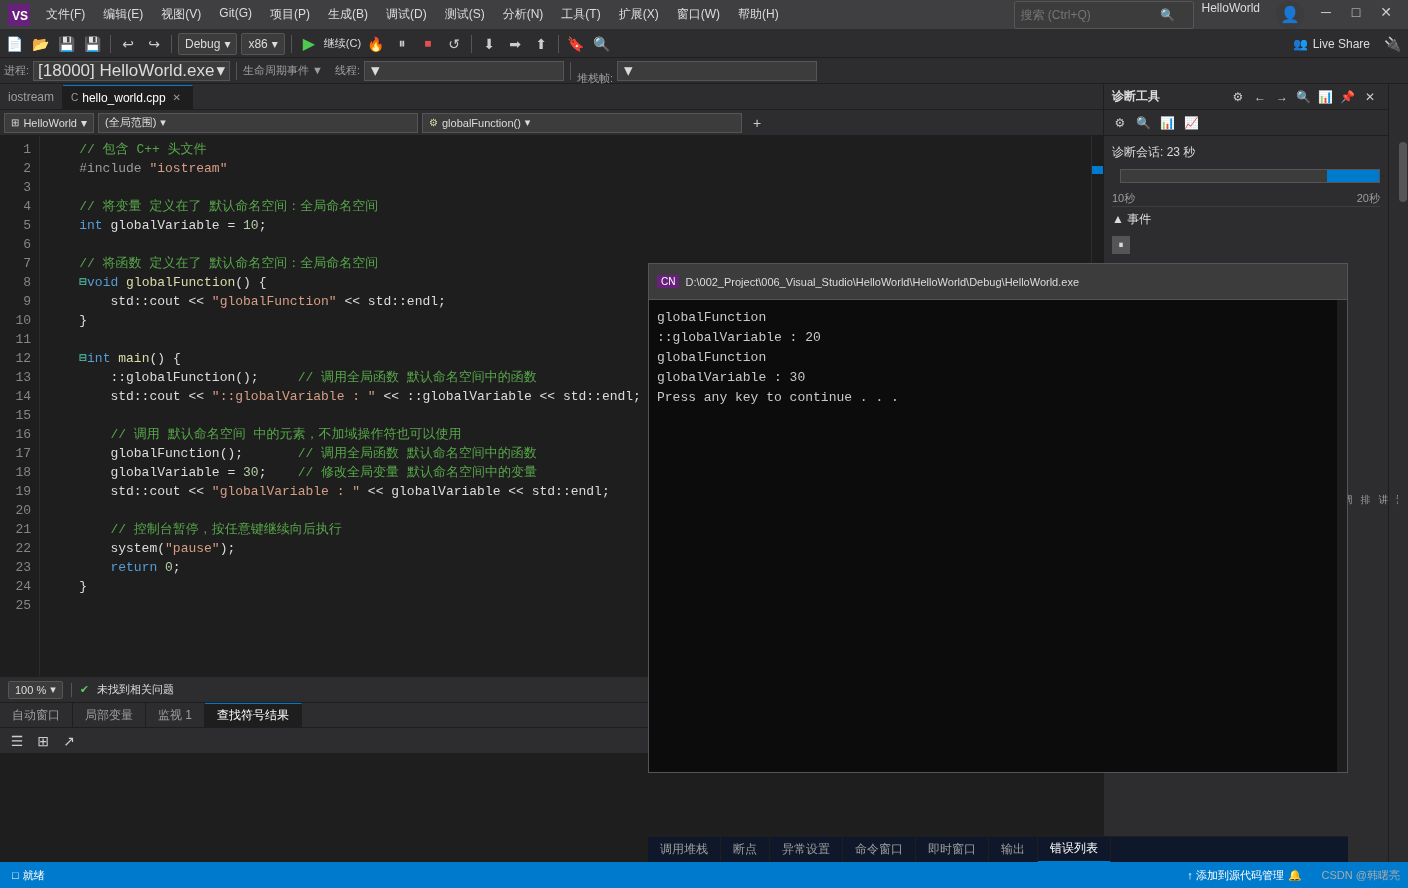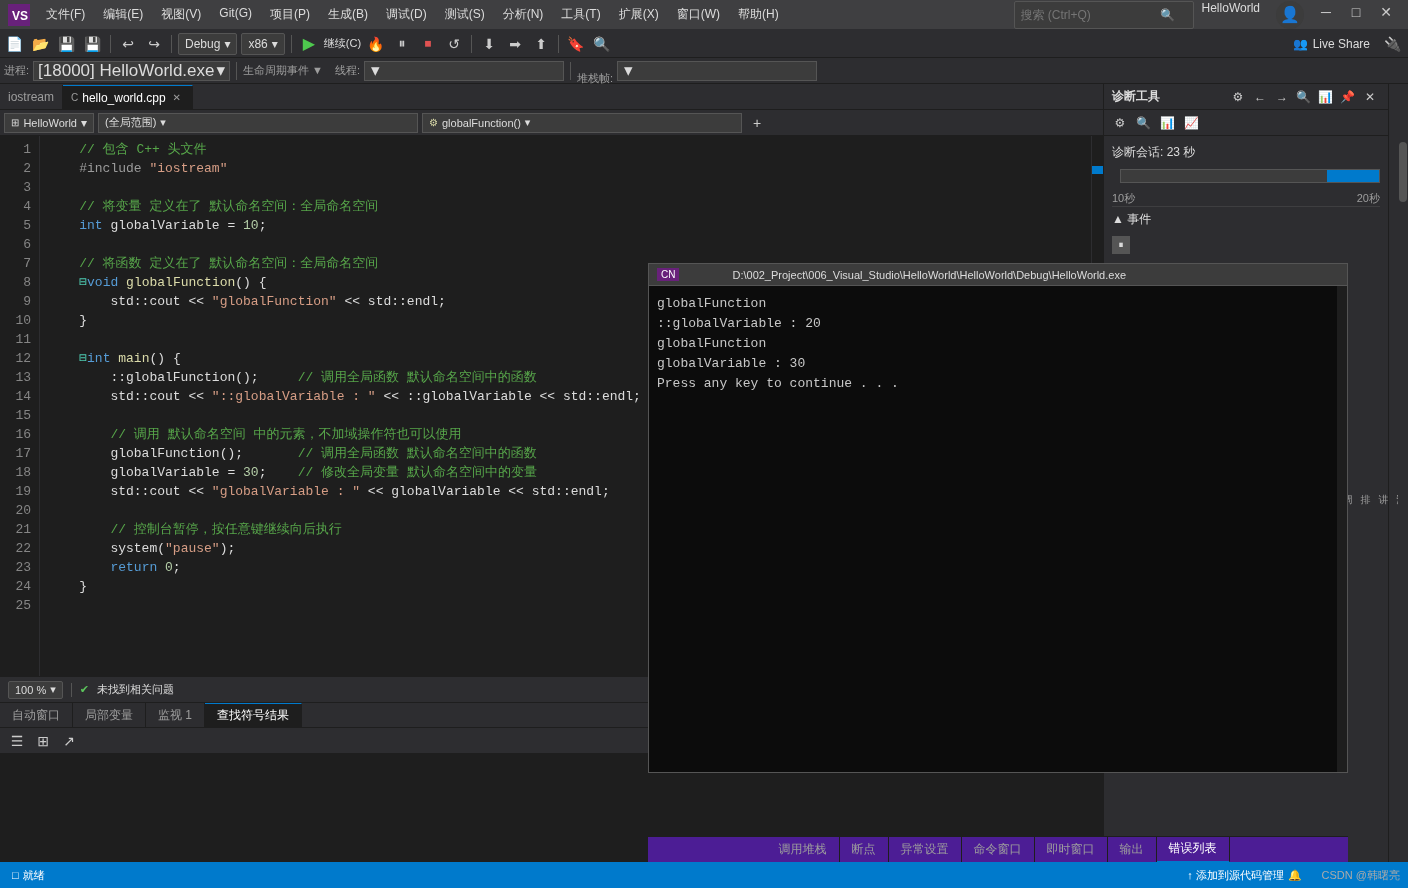--- a/index.html
+++ b/index.html
@@ -423,28 +423,27 @@
       width: 700px;
       height: 510px;
       background: #000;
       border: 1px solid #555;
       z-index: 10;
       display: flex;
       flex-direction: column;
     }
     .console-title {
       background: #3c3c3c;
-      height: 22px;
+      height: 36px;
       display: flex;
       align-items: center;
       padding: 0 8px;
       font-size: 11px;
       color: #dcdcdc;
       border-bottom: 1px solid #555;
-      gap: 47px;
     }
     .console-content {
       flex: 1;
       background: #0c0c0c;
       color: #c8c8c8;
       font-family: 'Courier New', monospace;
       font-size: 13px;
       padding: 8px;
       line-height: 20px;
     }
@@ -463,26 +462,25 @@
       padding: 4px 0;
       gap: 4px;
       border-left: 1px solid #1e1e1e;
       writing-mode: vertical-rl;
       font-size: 10px;
       color: #9d9d9d;
     }
 
     
     .debug-bottom-tabs {
-      background: #4c1d95;
+      background: #0f172a;
       height: 26px;
       display: flex;
       align-items: center;
       border-top: 1px solid #1e1e1e;
-      justify-content: center;
     }
     .debug-tab {
       height: 26px;
       display: flex;
       align-items: center;
       padding: 0 12px;
       color: #9d9d9d;
       font-size: 12px;
       cursor: pointer;
       border-right: 1px solid #1e1e1e;

